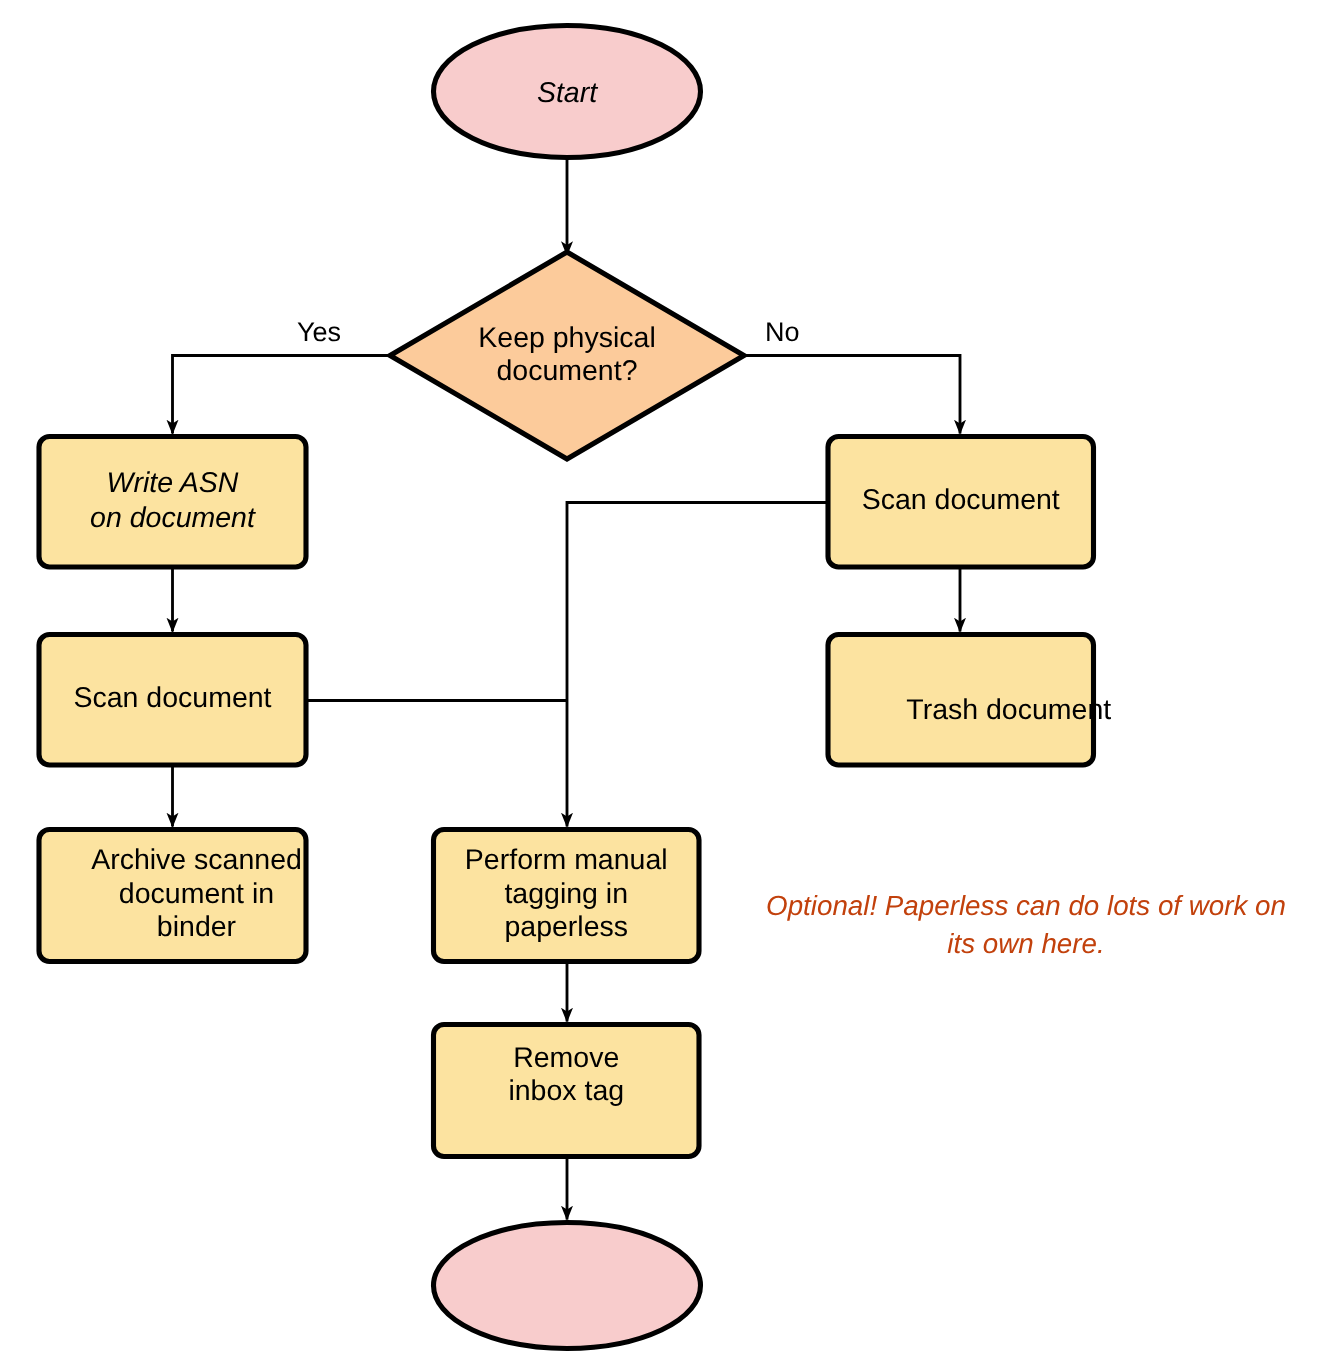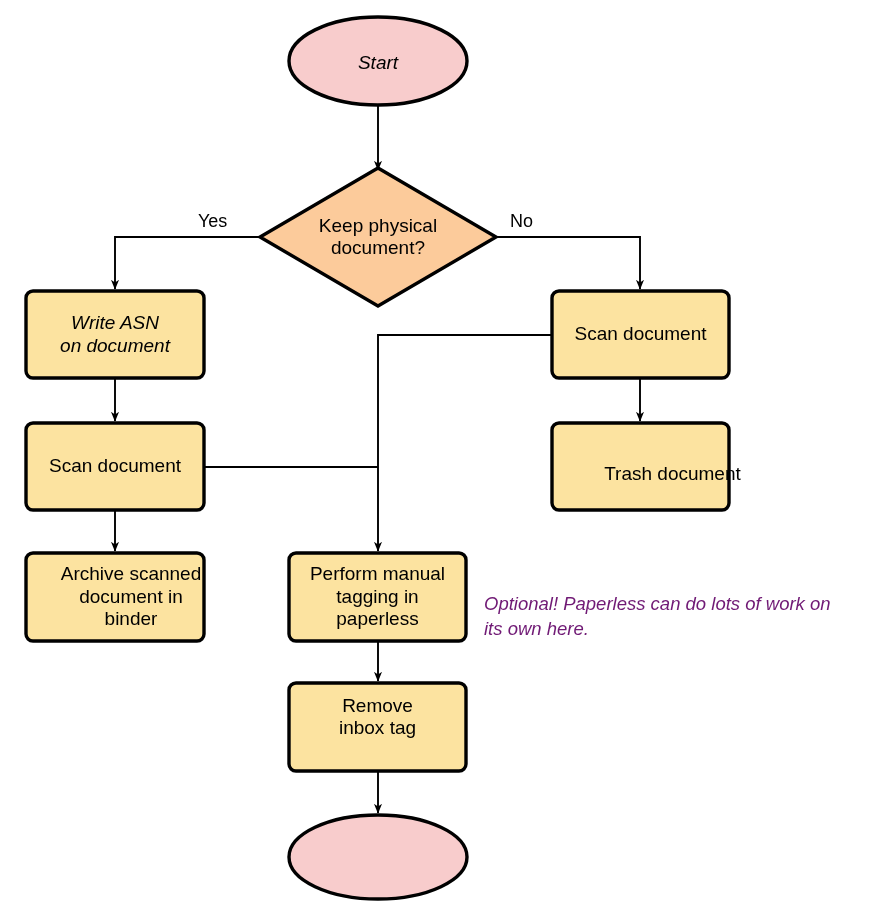--- a/index.html
+++ b/index.html
@@ -42,22 +42,23 @@
     position: absolute;
     font-size: 18px;
     color: #000000;
     white-space: nowrap;
   }
   .note-text {
     position: absolute;
     font-style: italic;
     font-size: 18.5px;
     line-height: 1.35;
-    color: #701a75;
+    color: #c2410c;
     white-space: pre-line;
+    text-align: center;
   }
 </style>
 </head>
 <body>
 
 <div id="canvas">
 
   <svg class="layer" viewBox="0 0 888 907" xmlns="http://www.w3.org/2000/svg">
     <defs>
       <marker id="arrowhead" markerWidth="12" markerHeight="12" refX="9.2" refY="4" orient="auto" markerUnits="userSpaceOnUse">

